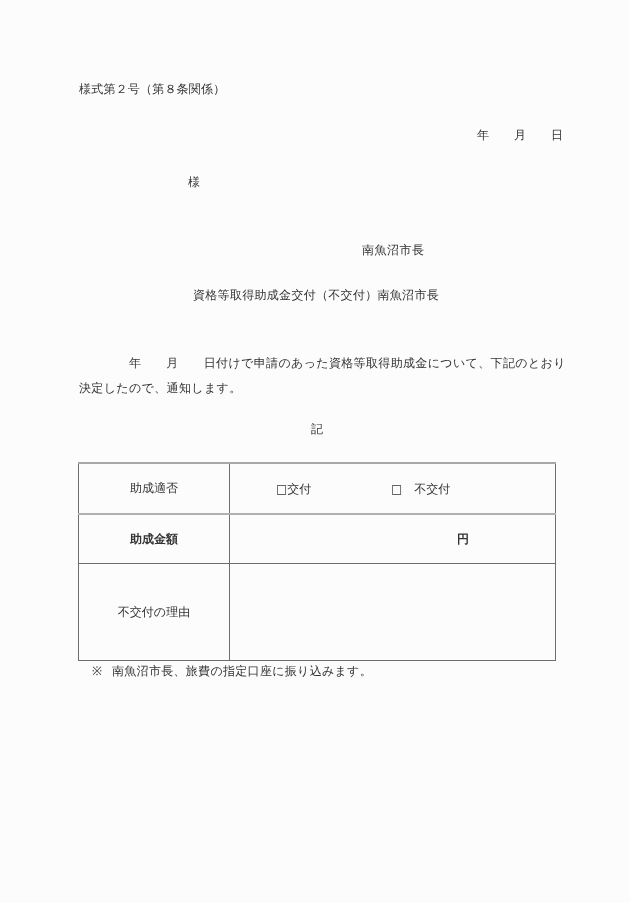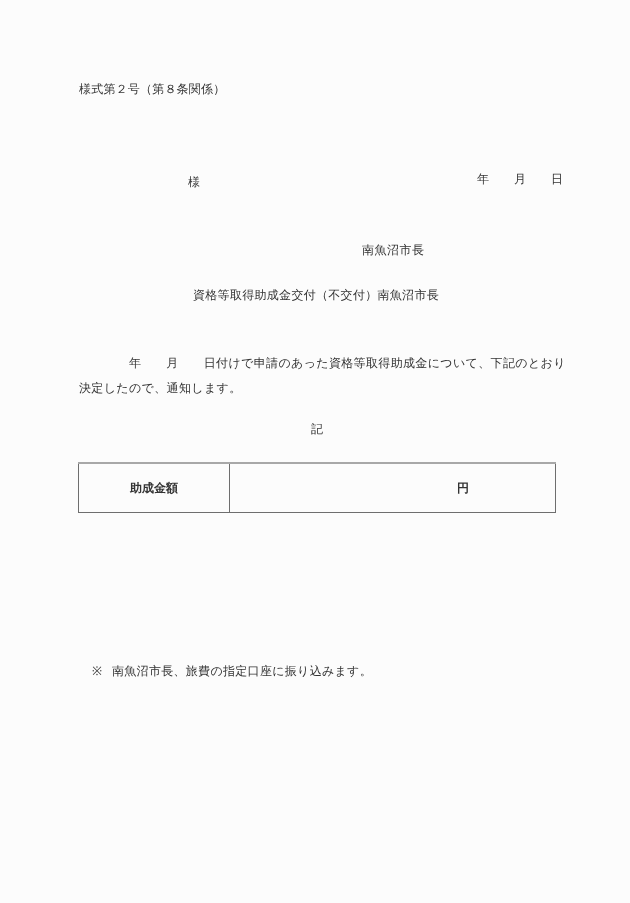--- a/index.html
+++ b/index.html
@@ -11,21 +11,21 @@
       width: 630px;
       height: 903px;
       position: relative;
       overflow: hidden;
       font-family: "DejaVu Serif", "Liberation Serif", serif;
       color: #333333;
       font-size: 12px;
     }
     .abs { position: absolute; white-space: nowrap; line-height: 16px; }
     .form-number { left: 79px; top: 81px; letter-spacing: 0.2px; text-align: right; }
-    .date-line { left: 477px; top: 127px; margin-top: 44px; }
+    .date-line { left: 477px; top: 127px; }
     .date-line span { display: inline-block; }
     .date-line .gap { width: 25px; }
     .recipient { left: 188px; top: 174px; }
     .issuer { left: 362px; top: 218px; letter-spacing: 0.5px; margin-top: 24px; }
     .doc-title { left: 193px; top: 287px; letter-spacing: 0.3px; }
     .body-text {
       left: 79px; top: 351px; width: 490px;
       white-space: normal; line-height: 25px;
       letter-spacing: 0.35px;
     }
@@ -79,22 +79,37 @@
 <div class="abs issuer">南魚沼市長</div>
 
 <div class="abs doc-title">資格等取得助成金交付（不交付）南魚沼市長</div>
 
 <div class="abs body-text"><span class="indent"></span><span>年</span><span class="gap"></span><span>月</span><span class="gap"></span><span>日付けで申請のあった資格等取得助成金について、下記のとおり決定したので、通知します。</span></div>
 
 <div class="abs ki">記</div>
 
 <table class="details-table">
   <tbody>
+      <tr class="row-approval">
+    <td class="label-cell">助成適否</td>
+    <td class="value-cell">
+      <span class="choice choice-grant">
+        <span class="checkbox-glyph">□</span><span>交付</span>
+      </span>
+      <span class="choice choice-deny">
+        <span class="checkbox-glyph">□</span><span class="sp"></span><span>不交付</span>
+      </span>
+    </td>
+  </tr>
   <tr class="row-amount">
     <td class="label-cell">助成金額</td>
     <td class="value-cell">
       <span class="yen-unit">円</span>
     </td>
+  </tr>
+  <tr class="row-reason">
+    <td class="label-cell">不交付の理由</td>
+    <td class="value-cell"></td>
   </tr>
 </tbody>
   </table>
 
 <div class="abs note"><span class="mark">※</span><span>南魚沼市長、旅費の指定口座に振り込みます。</span></div>
 
 </body></html>

